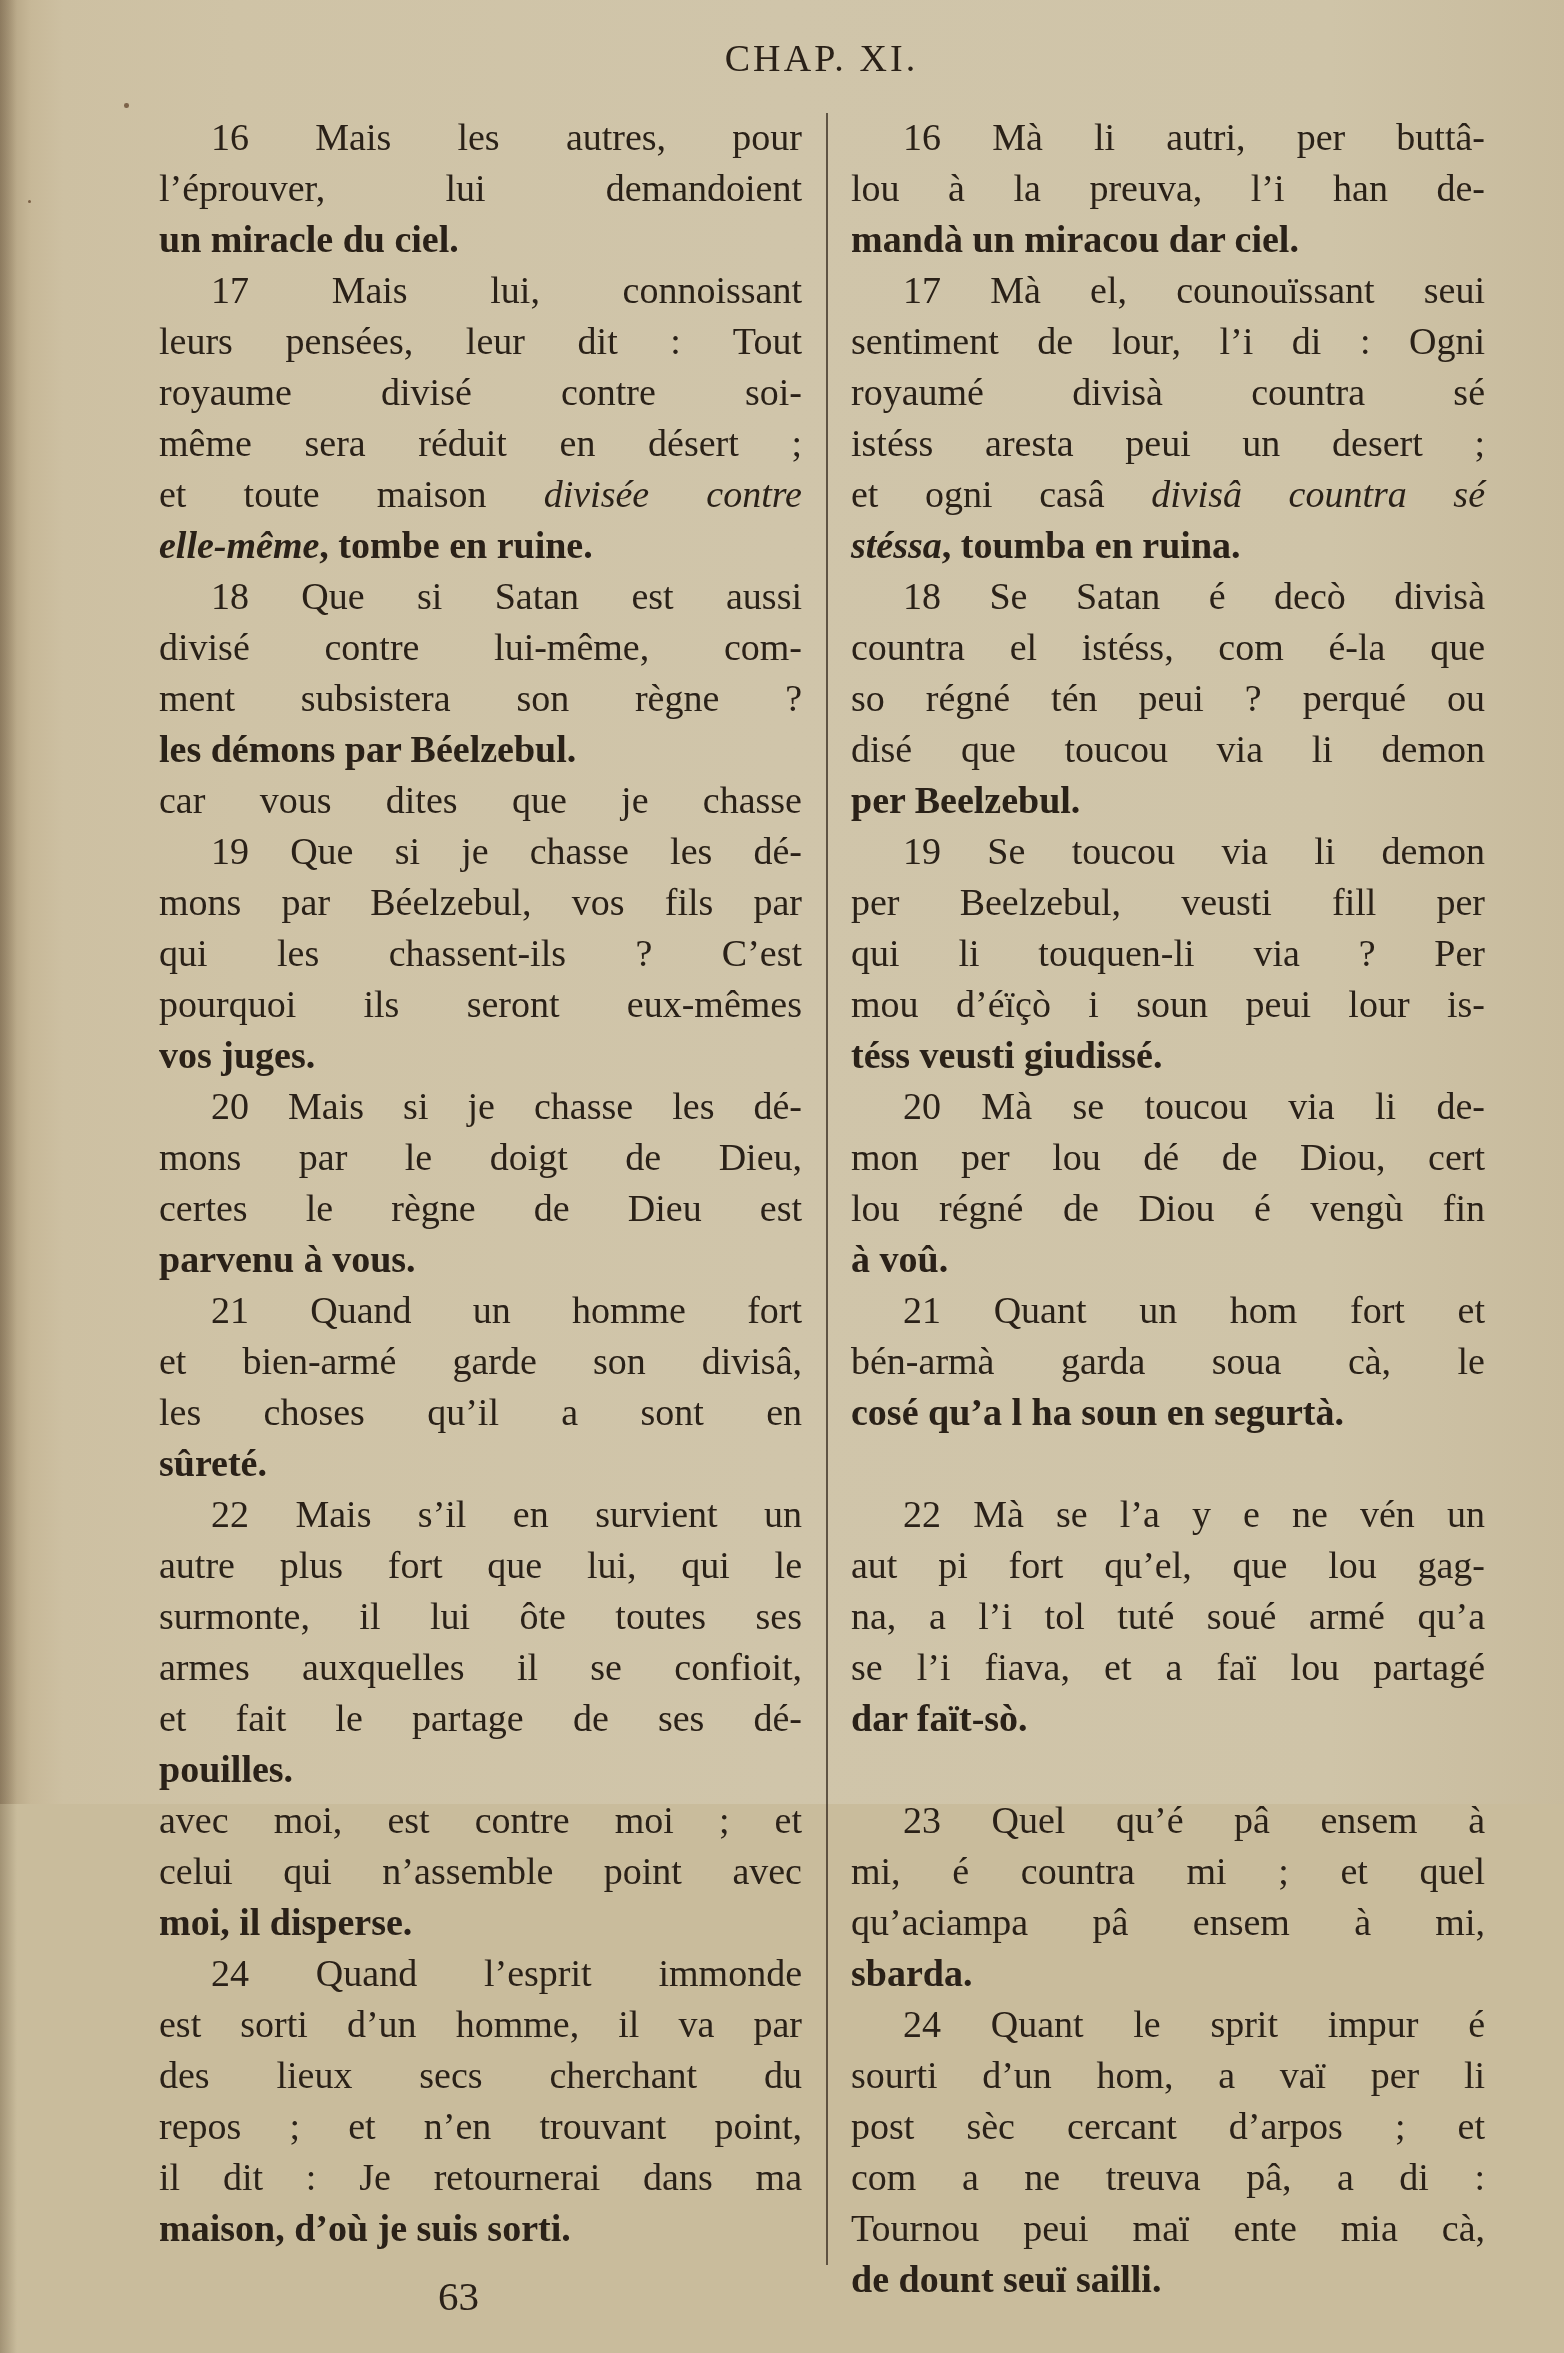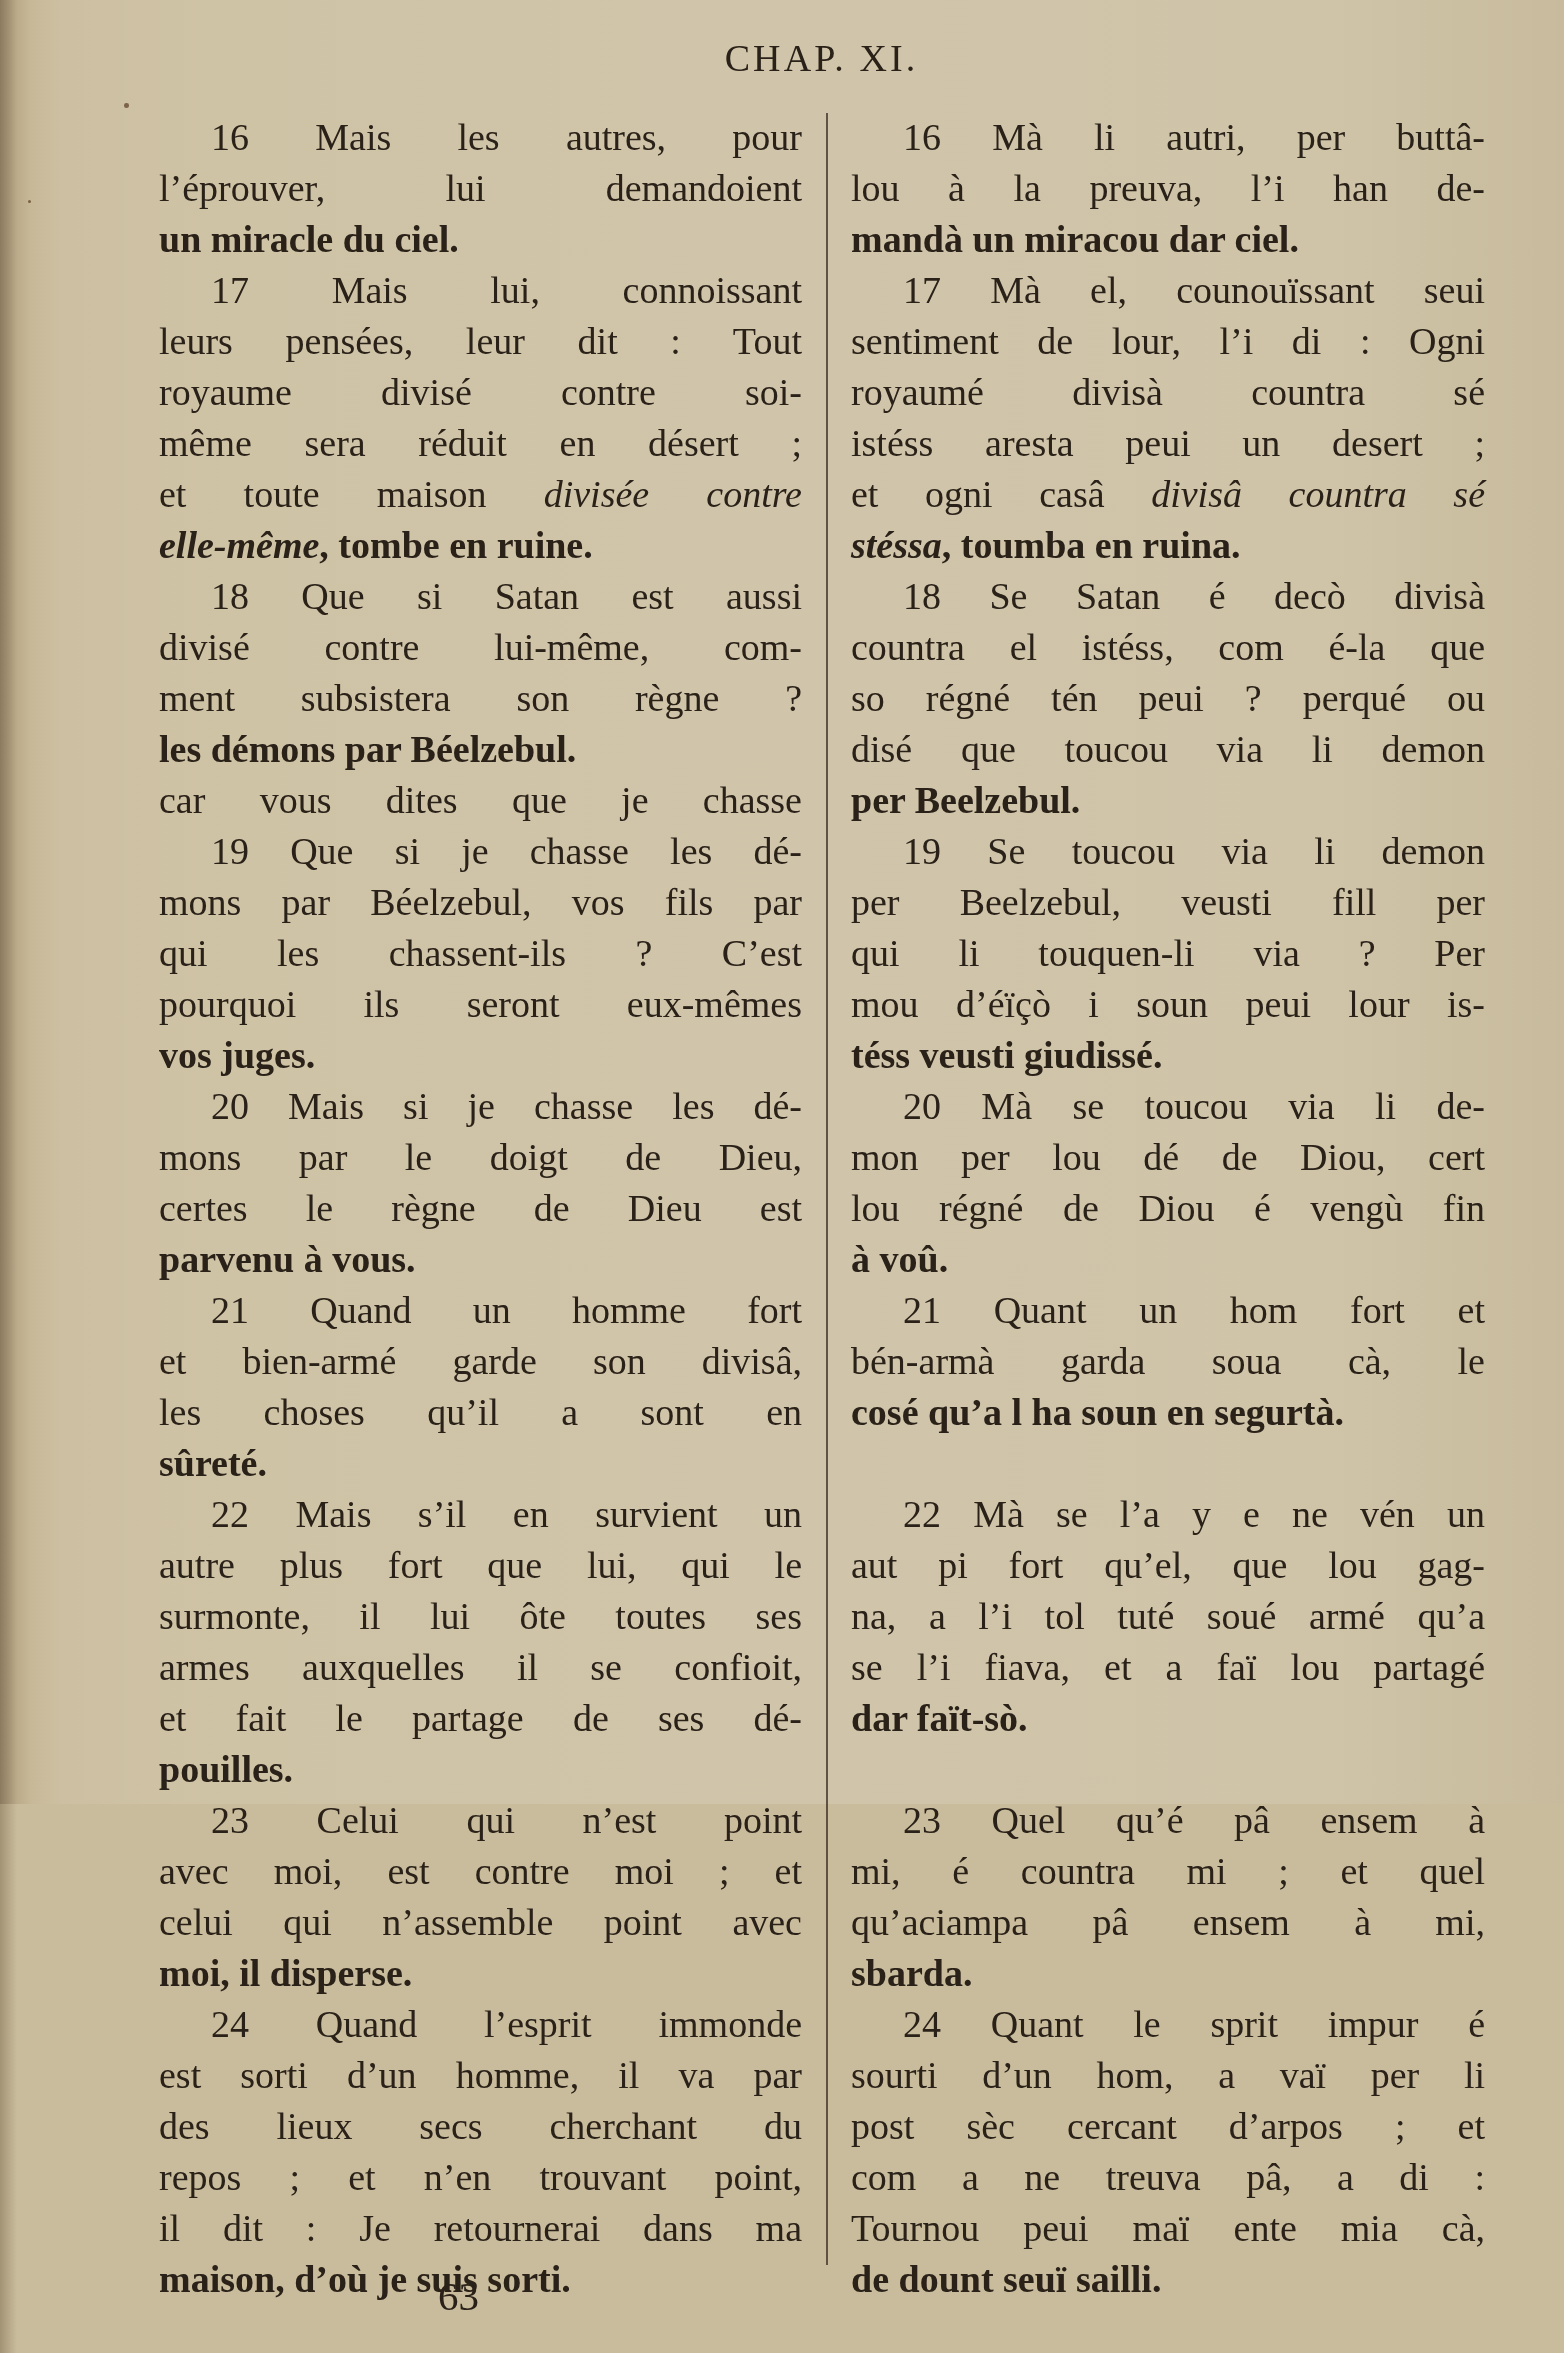--- a/index.html
+++ b/index.html
@@ -154,21 +154,20 @@
     </div>
     <div class="verse">
       <span class="line first">22 Mais s’il en survient un</span>
       <span class="line">autre plus fort que lui, qui le</span>
       <span class="line">surmonte, il lui ôte toutes ses</span>
       <span class="line">armes auxquelles il se confioit,</span>
       <span class="line">et fait le partage de ses dé-</span>
       <span class="line last">pouilles.</span>
     </div>
     <div class="verse">
-      <span class="line first">23 Celui qui n’est point</span>
       <span class="line">avec moi, est contre moi ; et</span>
       <span class="line">celui qui n’assemble point avec</span>
       <span class="line last">moi, il disperse.</span>
     </div>
     <div class="verse">
       <span class="line first">24 Quand l’esprit immonde</span>
       <span class="line">est sorti d’un homme, il va par</span>
       <span class="line">des lieux secs cherchant du</span>
       <span class="line">repos ; et n’en trouvant point,</span>
       <span class="line">il dit : Je retournerai dans ma</span>

